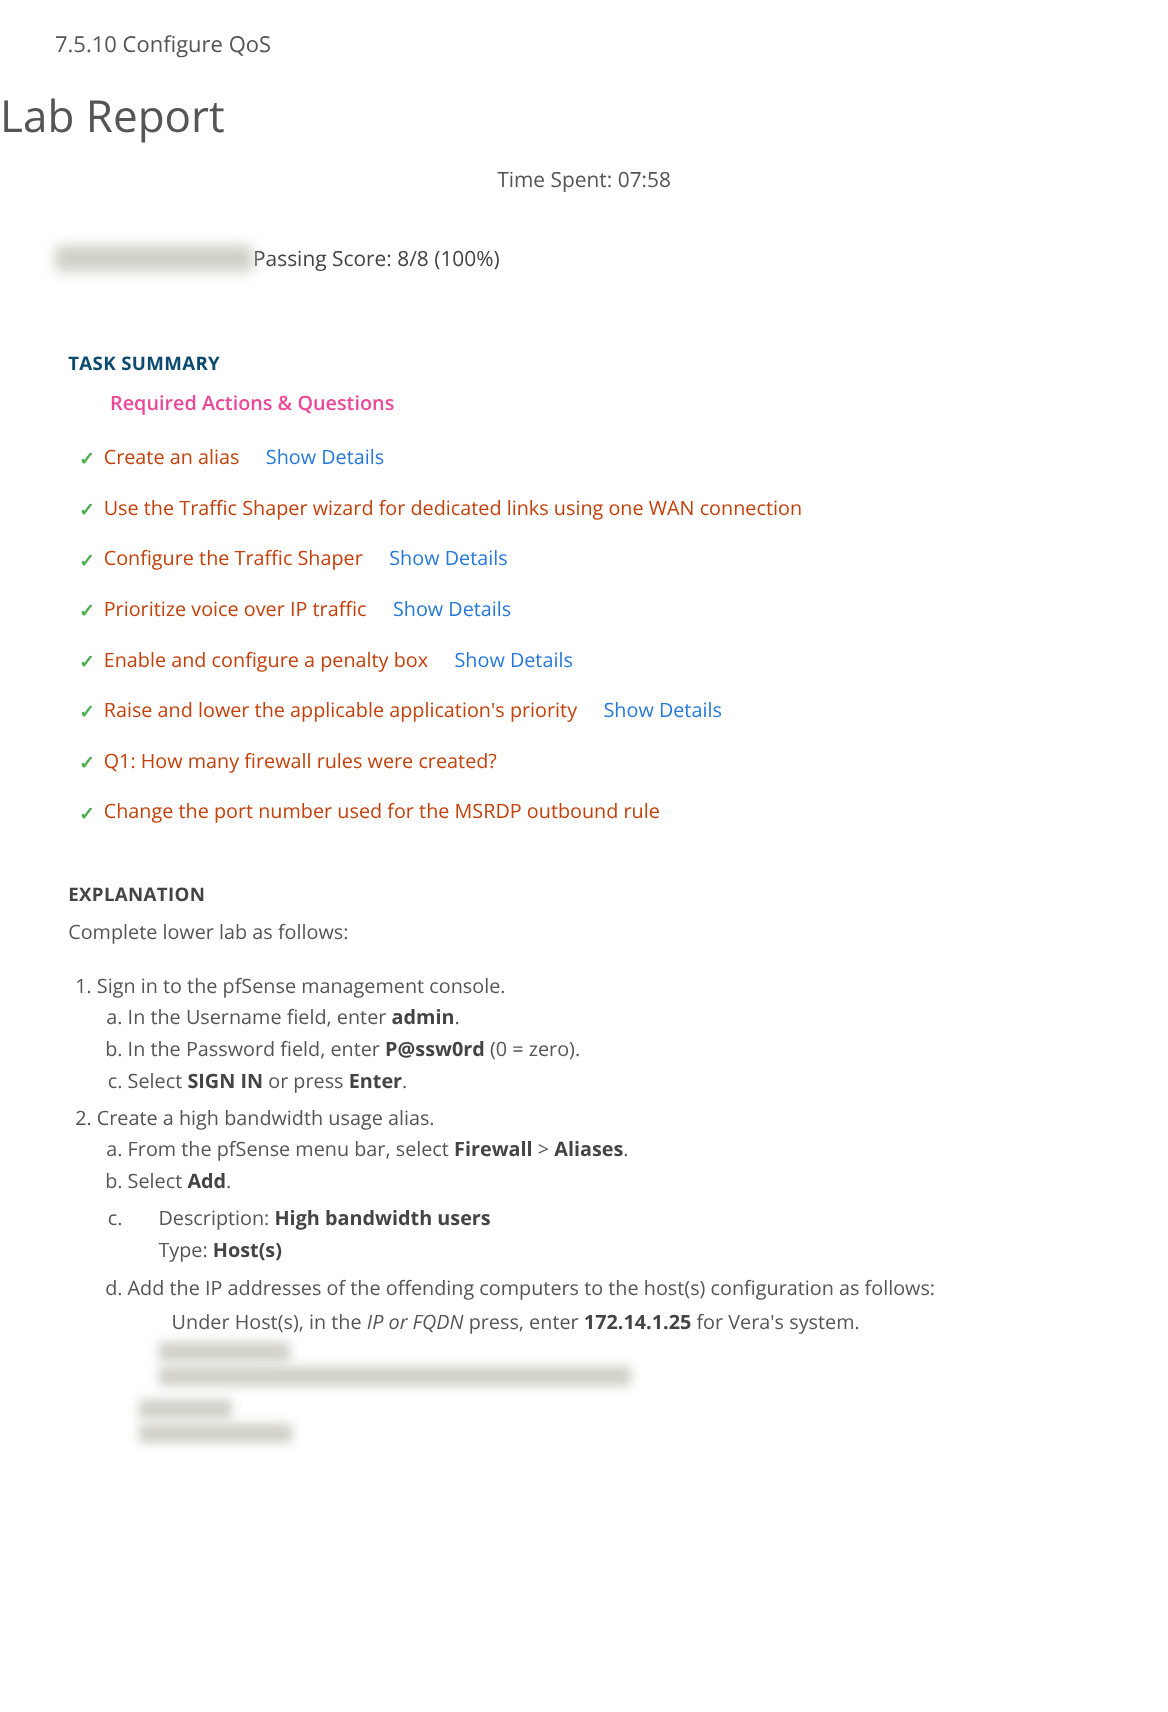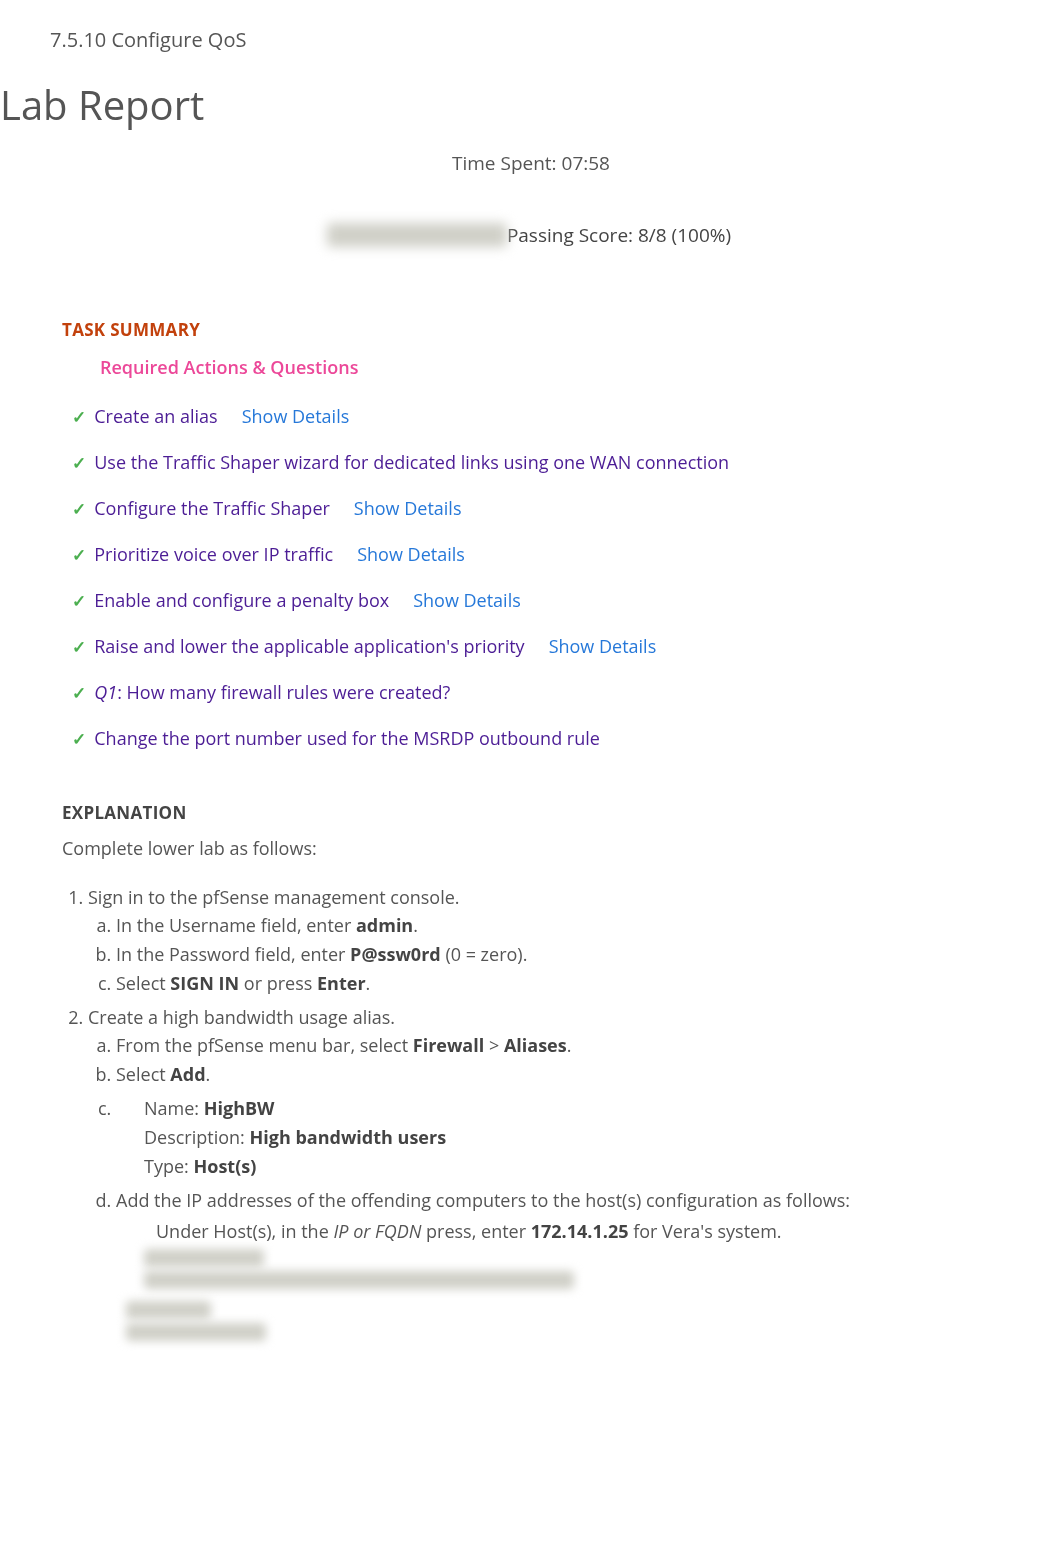--- a/index.html
+++ b/index.html
@@ -27,40 +27,40 @@
   }
   .time-spent {
     text-align: center;
     font-size: 19px;
     color: #555;
     margin-top: 18px;
     margin-bottom: 46px;
   }
   .scores-row {
     display: flex;
-    justify-content: center;
+    justify-content: flex-start;
     align-items: center;
     padding: 0 54px 0 50px;
     margin-bottom: 70px;
   }
   .score-blur {
     width: 180px;
     height: 24px;
     background: #d0d0c8;
     filter: blur(6px);
     border-radius: 4px;
   }
   .passing-score {
     font-size: 19px;
     color: #444;
   }
   .section-heading {
     font-size: 17px;
     font-weight: 700;
-    color: #c2410c;
+    color: #0c4a6e;
     letter-spacing: 0.3px;
     padding: 0 0 14px 62px;
   }
   .subsection-heading {
     font-size: 18px;
     font-weight: 600;
     color: #ec4899;
     padding: 0 0 14px 100px;
   }
   .task-list {
@@ -75,24 +75,23 @@
     padding: 11px 0;
   }
   .check-icon {
     color: #4caf50;
     font-size: 17px;
     margin-right: 8px;
     font-weight: bold;
     flex-shrink: 0;
   }
   .task-text {
-    color: #4c1d95;
+    color: #c2410c;
   }
   .q-label {
-    font-style: italic;
     text-align: center;
   }
   .show-details {
     color: #2678d9;
     margin-left: 24px;
     cursor: pointer;
     font-size: 18px;
   }
   .explanation-heading {
     font-size: 17px;
@@ -220,21 +219,20 @@
         <li><span>Select </span><b>SIGN IN</b><span> or press </span><b>Enter</b><span>.</span></li>
       </ol>
     </li>
     <li>
       <span>Create a high bandwidth usage alias.</span>
       <ol class="sub-alpha">
         <li><span>From the pfSense menu bar, select </span><b>Firewall</b><span> &gt; </span><b>Aliases</b><span>.</span></li>
         <li><span>Select </span><b>Add</b><span>.</span></li>
         <li>
           <ul class="props-list">
-            <li><span>Name: </span><b>HighBW</b></li>
             <li><span>Description: </span><b>High bandwidth users</b></li>
             <li><span>Type: </span><b>Host(s)</b></li>
           </ul>
         </li>
         <li>
           <span>Add the IP addresses of the offending computers to the host(s) configuration as follows:</span>
           <div class="host-indent">
             <span>Under Host(s), in the </span><span class="ital">IP or FQDN</span><span> press, enter </span><b>172.14.1.25</b><span> for Vera's system.</span>
           </div>
           <div class="blur-line blur-w1"></div>

